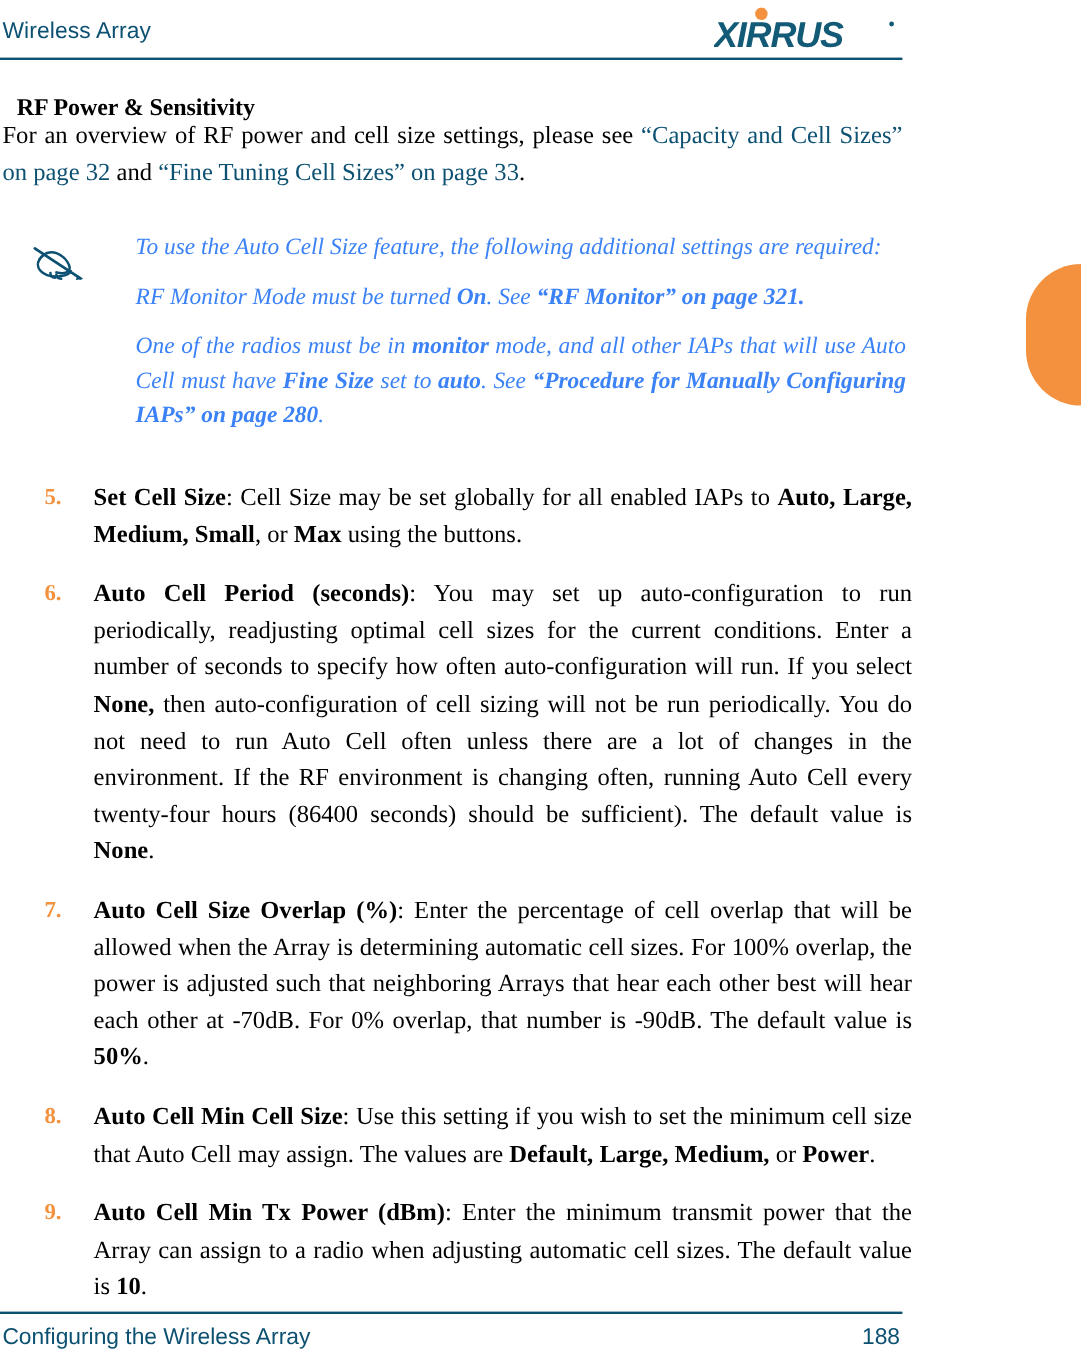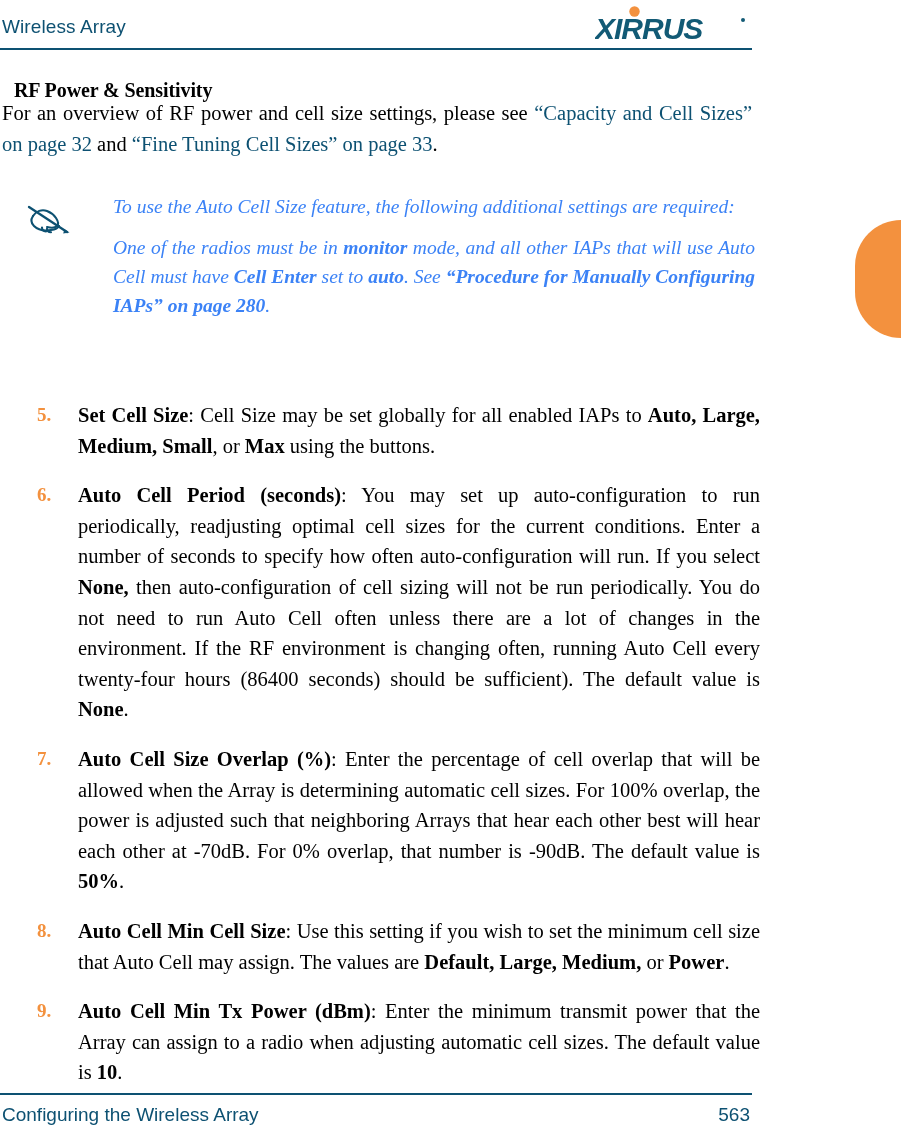--- a/index.html
+++ b/index.html
@@ -258,22 +258,25 @@
           <g stroke="#0d5172" stroke-width="2.3" stroke-linecap="round">
             <line x1="3" y1="7" x2="41" y2="32"></line>
           </g>
           <path d="M38.5 29.2 L43.5 32.6 L37.2 33.4 Z" fill="#0d5172"></path>
         </svg>
       </div>
       <div class="note-body">
         <p>
           <span>To use the Auto Cell Size feature, the following additional settings are required:</span>
         </p>
+        <p class="loose">
+          <span>RF Monitor Mode must be turned </span><b>On</b><span>. See </span><b>“RF Monitor” on page 321.</b>
+        </p>
         <p>
-          <span>One of the radios must be in </span><b>monitor</b><span> mode, and all other IAPs that will use Auto Cell must have </span><b>Cell Enter</b><span> set to </span><b>auto</b><span>. See </span><b>“Procedure for Manually Configuring IAPs” on page 280</b><span>.</span>
+          <span>One of the radios must be in </span><b>monitor</b><span> mode, and all other IAPs that will use Auto Cell must have </span><b>Fine Size</b><span> set to </span><b>auto</b><span>. See </span><b>“Procedure for Manually Configuring IAPs” on page 280</b><span>.</span>
         </p>
       </div>
     </div>
 
     <ol class="steps">
 
       <li>
         <span class="num">5.</span><b>Set Cell Size</b><span>: Cell Size may be set globally for all enabled IAPs to </span><b>Auto, Large, Medium, Small</b><span>, or </span><b>Max</b><span> using the buttons.</span>
       </li>
 
@@ -293,16 +296,16 @@
         <span class="num">9.</span><b>Auto Cell Min Tx Power (dBm)</b><span>: Enter the minimum transmit power that the Array can assign to a radio when adjusting automatic cell sizes. The default value is </span><b>10</b><span>.</span>
       </li>
 
     </ol>
 
   </div>
 
   <div class="footer">
     <div class="footer-rule"></div>
     <div class="footer-left">Configuring the Wireless Array</div>
-    <div class="footer-right">563</div>
+    <div class="footer-right">188</div>
   </div>
 
 </div>
 
 </body></html>

